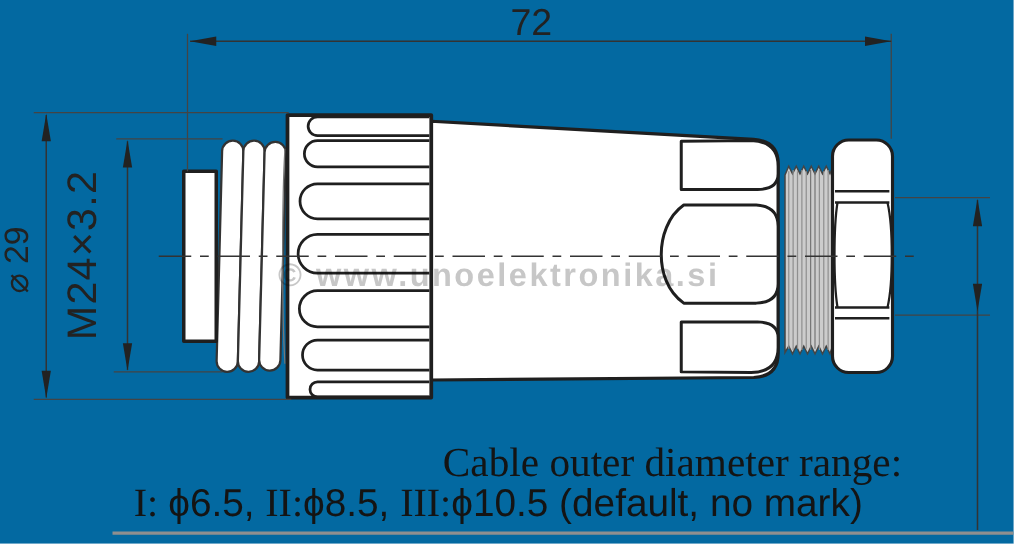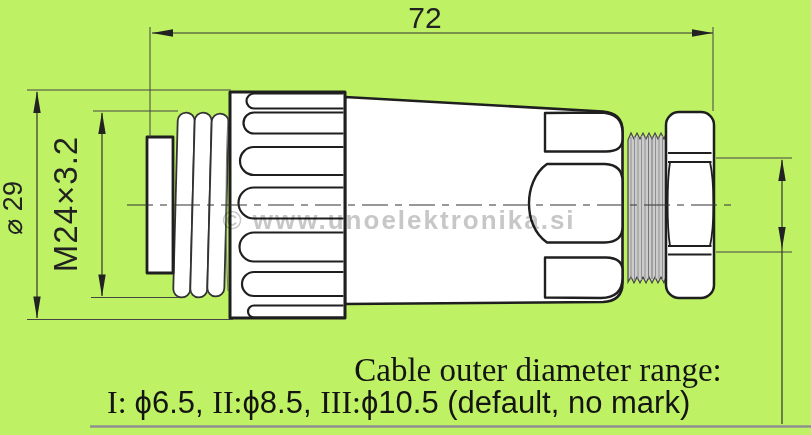--- a/index.html
+++ b/index.html
@@ -1,16 +1,16 @@
 <!DOCTYPE html>
 <html><head>
 <meta charset="utf-8">
 <style>
   html,body{margin:0;padding:0;background:#ffffff;}
-  .stage{position:relative;width:811px;height:435px;background:#bef264;overflow:hidden;
+  .stage{position:relative;width:811px;height:435px;background:#0369a1;overflow:hidden;
          font-family:"Liberation Sans",sans-serif;}
   svg{display:block;}
   .outline{fill:#ffffff;stroke:#1f1f1f;stroke-width:2.6;stroke-linejoin:round;}
   .thin{fill:none;stroke:#1f1f1f;stroke-width:2;stroke-linejoin:round;}
   .slot{fill:none;stroke:#1f1f1f;stroke-width:2.2;}
   .dim{stroke:#333;stroke-width:1.2;fill:none;}
   .ext{stroke:#444;stroke-width:1;fill:none;}
   .arrow{fill:#222;stroke:none;}
   .dimtext{fill:#222;font-family:"Liberation Sans",sans-serif;}
   .lobe{fill:#fff;stroke:#333;stroke-width:1.8;}

